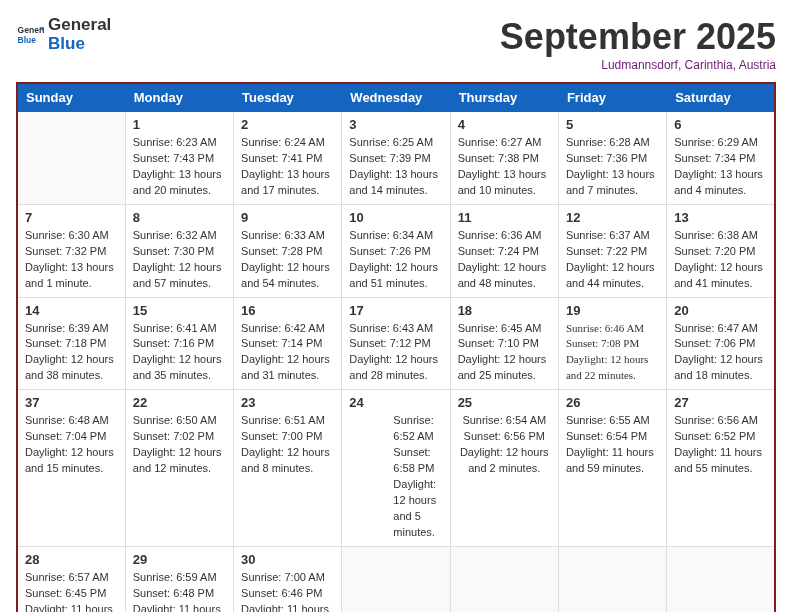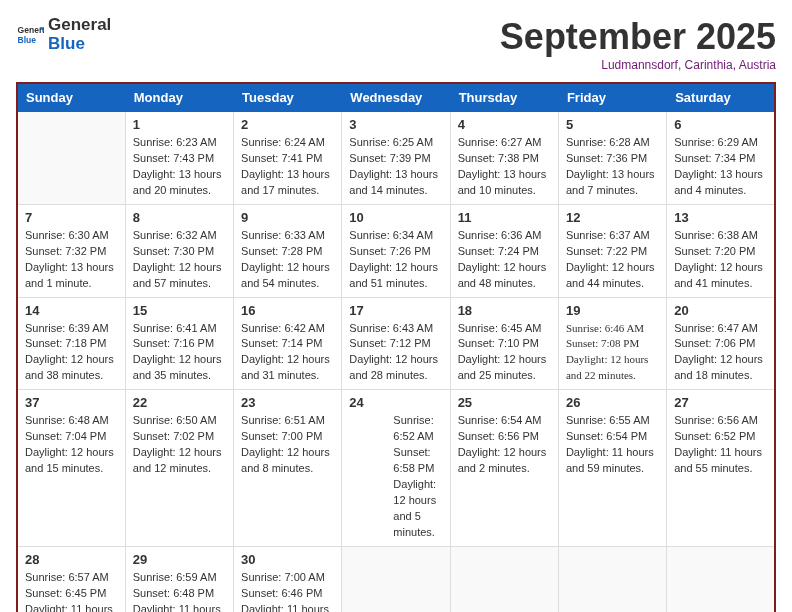--- a/index.html
+++ b/index.html
@@ -282,21 +282,21 @@
         </td>
         <td>
           <span class="day-number">24</span>
           <div class="day-info" style="white-space: pre-line; margin-left: 44px;">Sunrise: 6:52 AM
 Sunset: 6:58 PM
 Daylight: 12 hours
 and 5 minutes.</div>
         </td>
         <td>
           <span class="day-number">25</span>
-          <div class="day-info" style="white-space: pre-line;">Sunrise: 6:54 AM
+          <div class="day-info" style="white-space: pre-line; text-align: center;">Sunrise: 6:54 AM
 Sunset: 6:56 PM
 Daylight: 12 hours
 and 2 minutes.</div>
         </td>
         <td>
           <span class="day-number">26</span>
           <div class="day-info" style="white-space: pre-line;">Sunrise: 6:55 AM
 Sunset: 6:54 PM
 Daylight: 11 hours
 and 59 minutes.</div>

